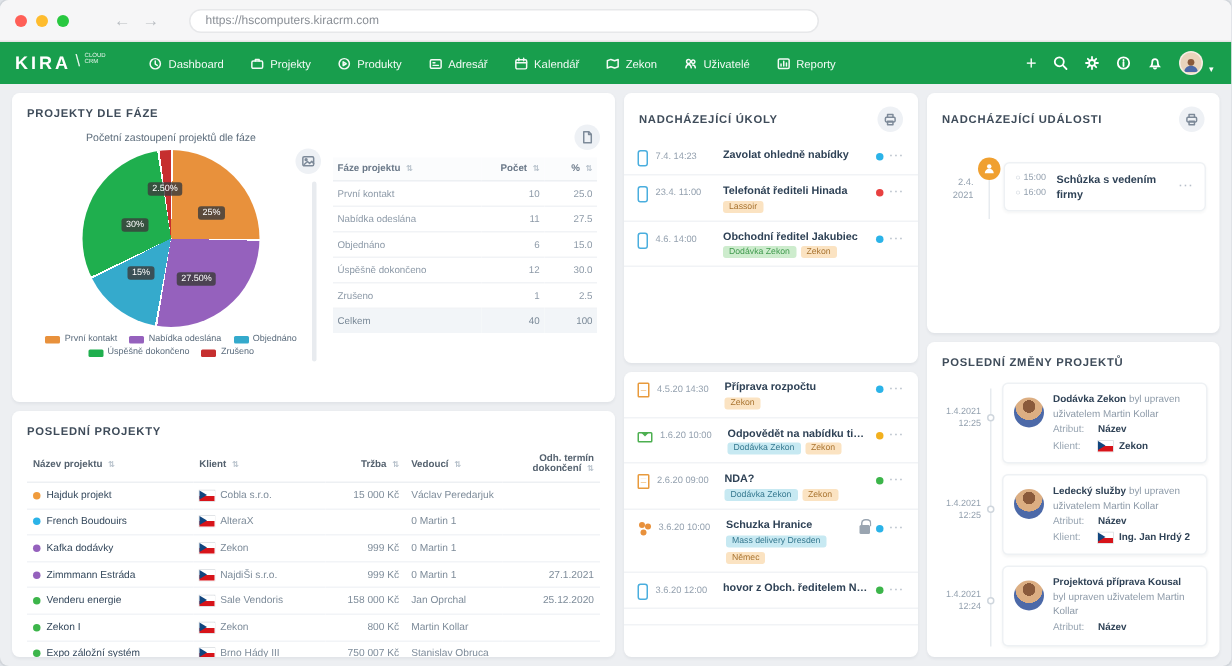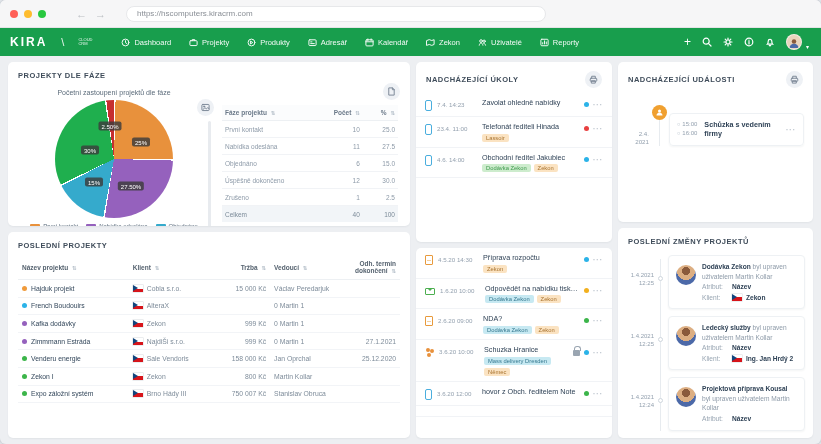--- a/index.html
+++ b/index.html
@@ -10,21 +10,21 @@
   
   .chrome{height:28px;background:#f6f6f7;display:flex;align-items:center;padding:0 10px;gap:6px;border-bottom:1px solid #e4e4e6}
   .tl{width:8px;height:8px;border-radius:50%}
   .tl.red{background:#ff5f57}.tl.yellow{background:#febc2e}.tl.green{background:#28c840}
   .nav-arrows{display:flex;gap:8px;margin-left:24px;color:#b9bdc2;font-size:11px}
   .urlbar{flex:1;max-width:420px;height:16px;background:#fff;border:1px solid #e7e8ea;border-radius:8px;
     display:flex;align-items:center;padding:0 10px;font-size:8px;color:#8a8f96;margin-left:14px}
 
   
   .navbar{height:28px;background:#189e4d;display:flex;align-items:center;padding:0 10px;color:#fff}
-  .logo{display:flex;align-items:center;gap:14px;margin-right:18px}
+  .logo{display:flex;align-items:flex-start;gap:3px;margin-right:18px}
   .logo-main{font-size:12px;font-weight:bold;letter-spacing:2px}
   .logo-sep{font-size:11px;opacity:.9}
   .logo-sub{font-size:4px;line-height:4px;width:16px;opacity:.9}
   .nav-item{display:flex;align-items:center;gap:4px;font-size:7.5px;padding:0 9px;height:28px;cursor:pointer;opacity:.95}
   .nav-item svg{width:9px;height:9px;stroke:#fff;fill:none;stroke-width:1.1;stroke-linecap:round;stroke-linejoin:round}
   .nav-item.active{font-weight:normal}
   .nav-right{margin-left:auto;display:flex;align-items:center;gap:11px;padding-right:2px}
   .nav-right svg{width:10px;height:10px;stroke:#fff;fill:none;stroke-width:1.2;stroke-linecap:round}
   .nav-plus{font-size:12px;line-height:10px}
   .nav-avatar{width:16px;height:16px;border-radius:50%;background:#e9d4bc;overflow:hidden;display:flex;align-items:flex-end;justify-content:center;border:1px solid rgba(255,255,255,.6)}
@@ -38,21 +38,21 @@
   .col-mid{width:196px}
   .col-right{flex:1}
   .card{background:#fff;border-radius:5px;box-shadow:0 1px 2px rgba(40,50,60,.06);overflow:hidden;position:relative}
   .grow{flex:1}
   .card-head{display:flex;align-items:center;justify-content:space-between;padding:9px 10px 5px}
   .card-title{font-size:7.5px;font-weight:bold;letter-spacing:.5px;color:#3f4c5a;text-transform:uppercase}
   .round-btn{width:17px;height:17px;border-radius:50%;background:#eef1f5;display:flex;align-items:center;justify-content:center;cursor:pointer}
   .round-btn svg{width:9px;height:9px;stroke:#7d8a99;fill:none;stroke-width:1.1;stroke-linecap:round;stroke-linejoin:round}
 
   
-  .phase-card{height:164px}
+  .phase-card{height:206px}
   .phase-body{display:flex;padding:0 8px}
   .chart-side{width:196px;position:relative;padding-top:2px}
   .chart-title{font-size:7px;color:#5b6b7a;text-align:center;margin:2px 0 4px}
   .pie-wrap{position:relative;width:118px;height:118px;margin:0 auto}
   .pie{width:118px;height:118px;border-radius:50%}
   .pie-label{position:absolute;transform:translate(-50%,-50%);background:rgba(60,60,60,.82);color:#fff;font-size:6px;padding:1.5px 3px;border-radius:2px;white-space:nowrap}
   .pl-orange{left:86px;top:42px}.pl-purple{left:76px;top:86px}.pl-blue{left:39px;top:82px}.pl-green{left:35px;top:50px}.pl-red{left:55px;top:26px}
   .legend{display:flex;flex-wrap:wrap;justify-content:center;gap:3px 8px;margin-top:5px;padding:0 4px}
   .legend-item{display:flex;align-items:center;gap:3px;font-size:6px;color:#5a6b7c}
   .swatch{width:10px;height:5px;border-radius:1px;background:#ccc}
@@ -88,34 +88,34 @@
   .ticon{flex:none;margin-top:2px;position:relative}
   .ticon[data-icon="phone"]{width:7px;height:11px;border:1px solid #4aaede;border-radius:2px}
   .ticon[data-icon="task"]{width:8px;height:10px;border:1px solid #e89a3c;border-radius:1px;
     background:repeating-linear-gradient(#fff 0 2px,#f5cf9e 2px 3px) content-box;padding:2px 1px}
   .ticon[data-icon="mail"]{width:10px;height:7px;border:1px solid #4caf50;border-radius:1px;margin-top:4px}
   .ticon[data-icon="mail"]::after{content:"";position:absolute;left:1px;top:-1px;border:3.5px solid transparent;border-top:3px solid #4caf50}
   .ticon[data-icon="meeting"]{width:4px;height:4px;border-radius:50%;background:#e8913c;margin:3px 4px 0 1px;
     box-shadow:4px 1px 0 #e8913c,1px 5px 0 #e8913c}
   .tdate{font-size:6.2px;color:#94a1af;width:40px;flex:none;margin-top:3px}
   .tmain{flex:1;min-width:0}
-  .ttitle{font-size:7.2px;color:#2f4256;font-weight:normal;line-height:1.35;white-space:nowrap;overflow:hidden;text-overflow:ellipsis}
+  .ttitle{font-size:7.2px;color:#2f4256;font-weight:bold;line-height:1.35;white-space:nowrap;overflow:hidden;text-overflow:ellipsis}
   .ttags{display:flex;gap:3px;margin-top:2px;flex-wrap:wrap}
   .tag{font-size:5.8px;padding:1px 4px;border-radius:2px;white-space:nowrap}
   .tag[data-variant="orange"]{background:#fbe3c2;color:#a8732f}
   .tag[data-variant="cyan"]{background:#c7e9f2;color:#35788f}
   .tag[data-variant="green"]{background:#cdeccd;color:#3f9a4d}
   .task-right{display:flex;align-items:center;gap:4px;margin-top:3px;flex:none}
   .menu-dots{color:#b6bfc9;font-size:7px;font-weight:bold;letter-spacing:1px;cursor:pointer}
   .lock{width:7px;height:6px;background:#9aa5b1;border-radius:1px;position:relative;margin-top:2px}
   .lock::before{content:"";position:absolute;top:-4px;left:1px;width:5px;height:4px;border:1px solid #9aa5b1;border-bottom:none;border-radius:3px 3px 0 0}
 
   
   .events-card{height:160px}
-  .event-row{display:flex;align-items:flex-end;gap:2px;padding:10px 9px 0 9px}
+  .event-row{display:flex;align-items:center;gap:2px;padding:10px 9px 0 9px}
   .edate{width:22px;text-align:right;font-size:6.2px;color:#94a1af;line-height:1.3;margin-top:4px}
   .etl{width:16px;flex:none;display:flex;flex-direction:column;align-items:center}
   .eavatar{width:15px;height:15px;border-radius:50%;background:#f0a030;display:flex;align-items:center;justify-content:center;margin-top:2px}
   .eavatar svg{width:9px;height:9px;fill:#fff}
   .eline{width:1px;flex:1;min-height:26px;background:#e7ebef}
   .ecard{flex:1;border:1px solid #eef1f4;border-radius:4px;box-shadow:0 1px 2px rgba(40,50,60,.05);
     display:flex;align-items:center;gap:7px;padding:6px 7px}
   .etimes{font-size:6px;color:#94a1af;line-height:1.6;flex:none}
   .eclock{font-size:5.5px;color:#b7c1cb;margin-right:2px}
   .etitle{font-size:7.2px;color:#2f4256;font-weight:bold;flex:1;line-height:1.3}

